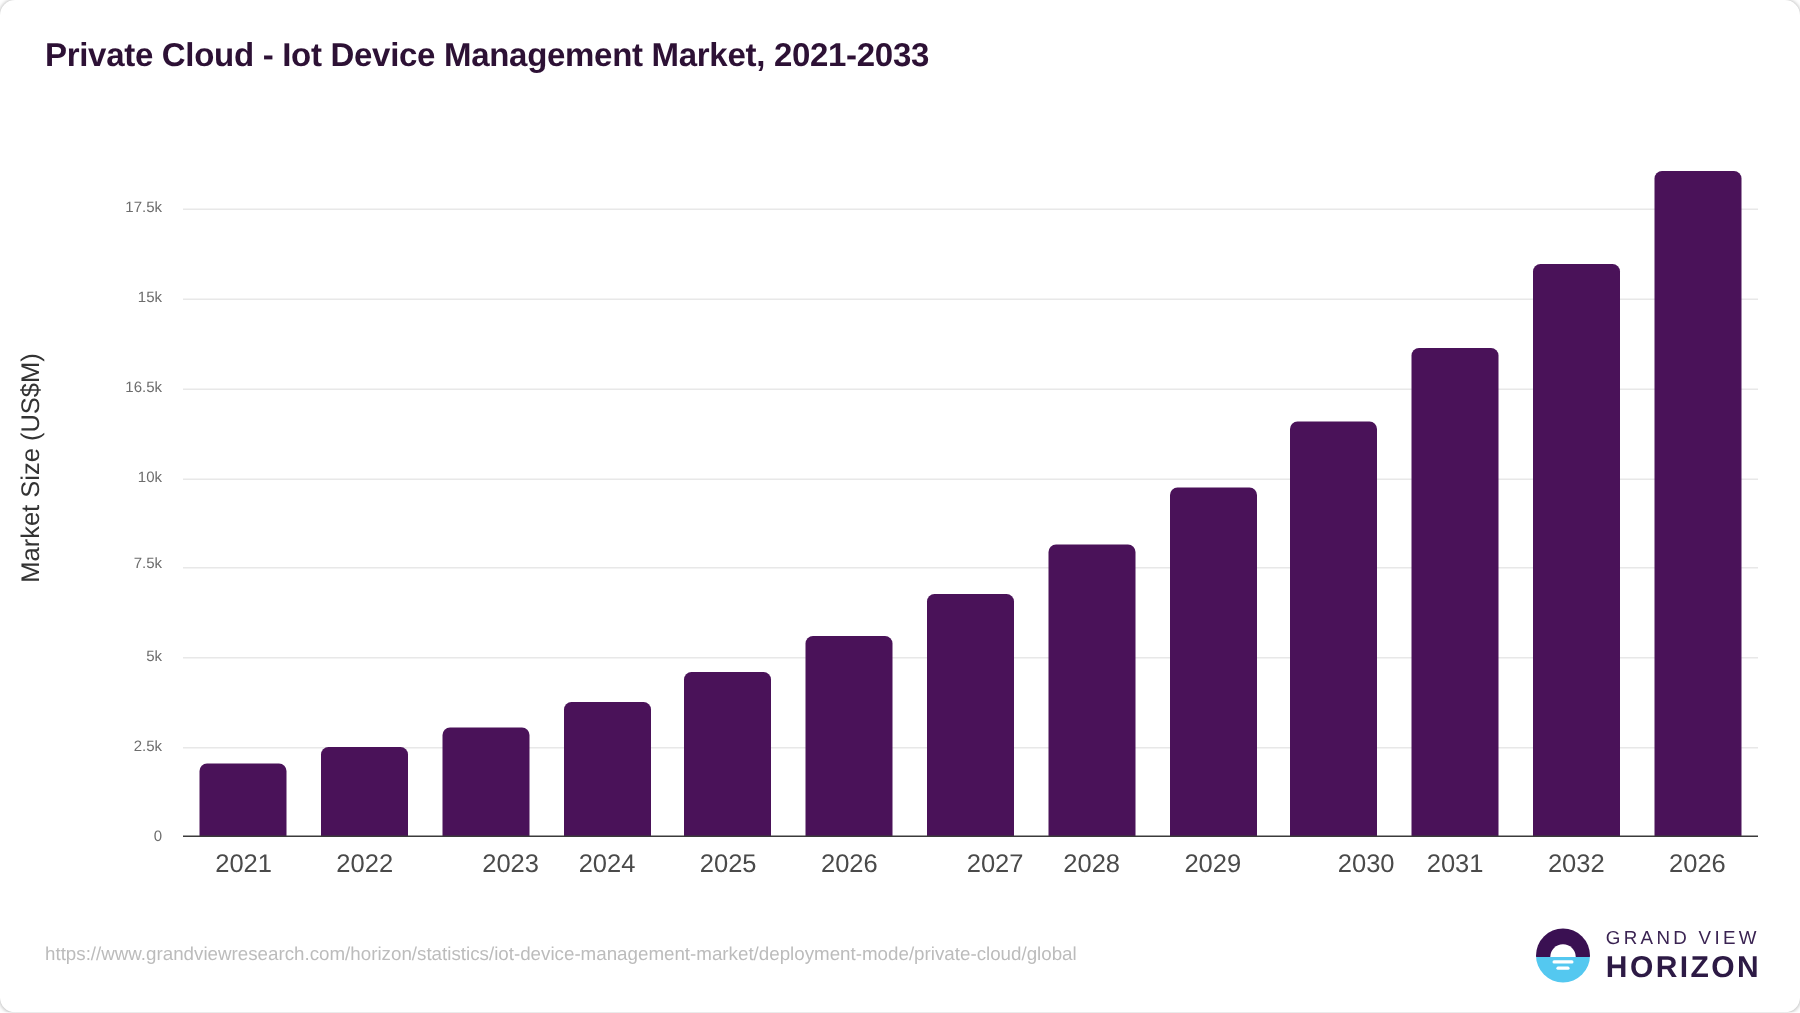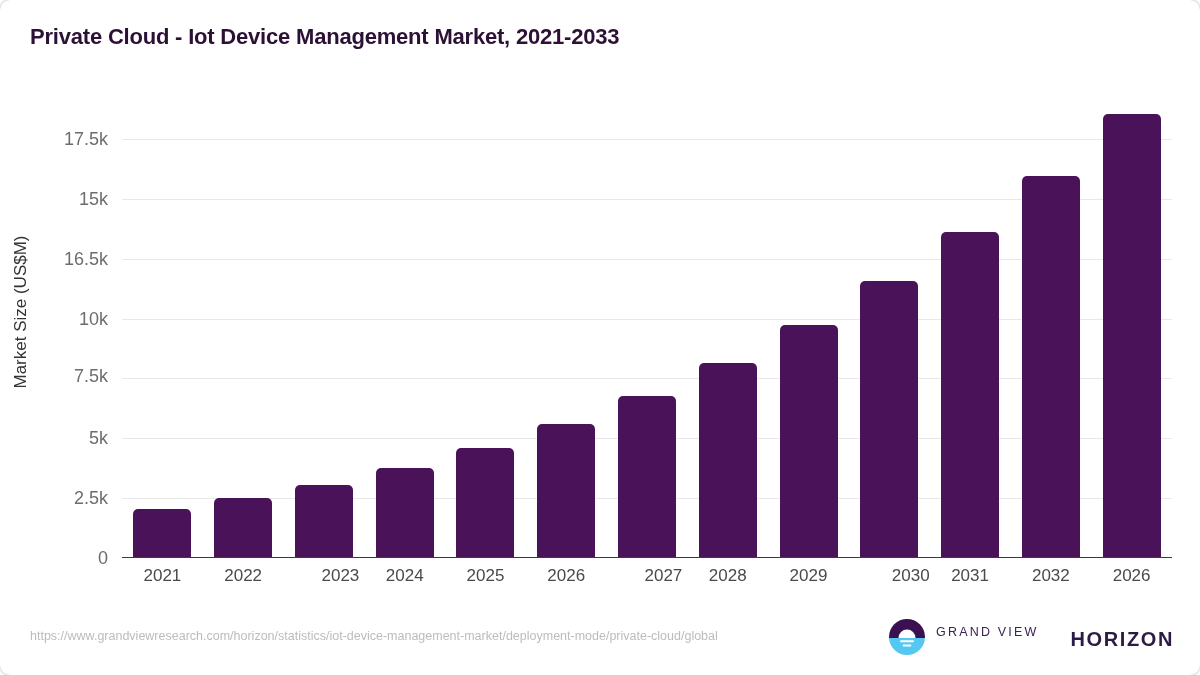--- a/index.html
+++ b/index.html
@@ -60,21 +60,21 @@
     background: #3b3b3b;
     bottom: 0;
   }
 
   
   .ytick {
     position: absolute;
     right: 0;
     width: 100px;
     text-align: right;
-    font-size: 18px;
+    font-size: 10px;
     color: #6d6d6d;
     transform: translateY(-50%);
     white-space: nowrap;
   }
   #y-ticks {
     position: absolute;
     left: 0px;
     top: 104px;
     width: 108px;
     height: 454px;
@@ -142,37 +142,36 @@
     align-items: center;
     gap: 9px;
   }
   #brand-mark {
     width: 40px;
     height: 40px;
     flex: 0 0 40px;
   }
   #brand-text {
     display: flex;
-    flex-direction: row;
+    flex-direction: column;
     justify-content: center;
     line-height: 1;
   }
   #brand-line1 {
     font-size: 12.5px;
     letter-spacing: 2.2px;
     color: #3a2352;
     font-weight: normal;
   }
   #brand-line2 {
     font-size: 20px;
     letter-spacing: 1.6px;
     color: #2d1a45;
     font-weight: bold;
     margin-top: 3px;
-    margin-left: 32px;
   }
 </style>
 </head>
 <body>
 
 <div id="card">
 
   <div id="chart-title">Private Cloud - Iot Device Management Market, 2021-2033</div>
 
   <div id="y-axis-title">Market Size (US$M)</div>

